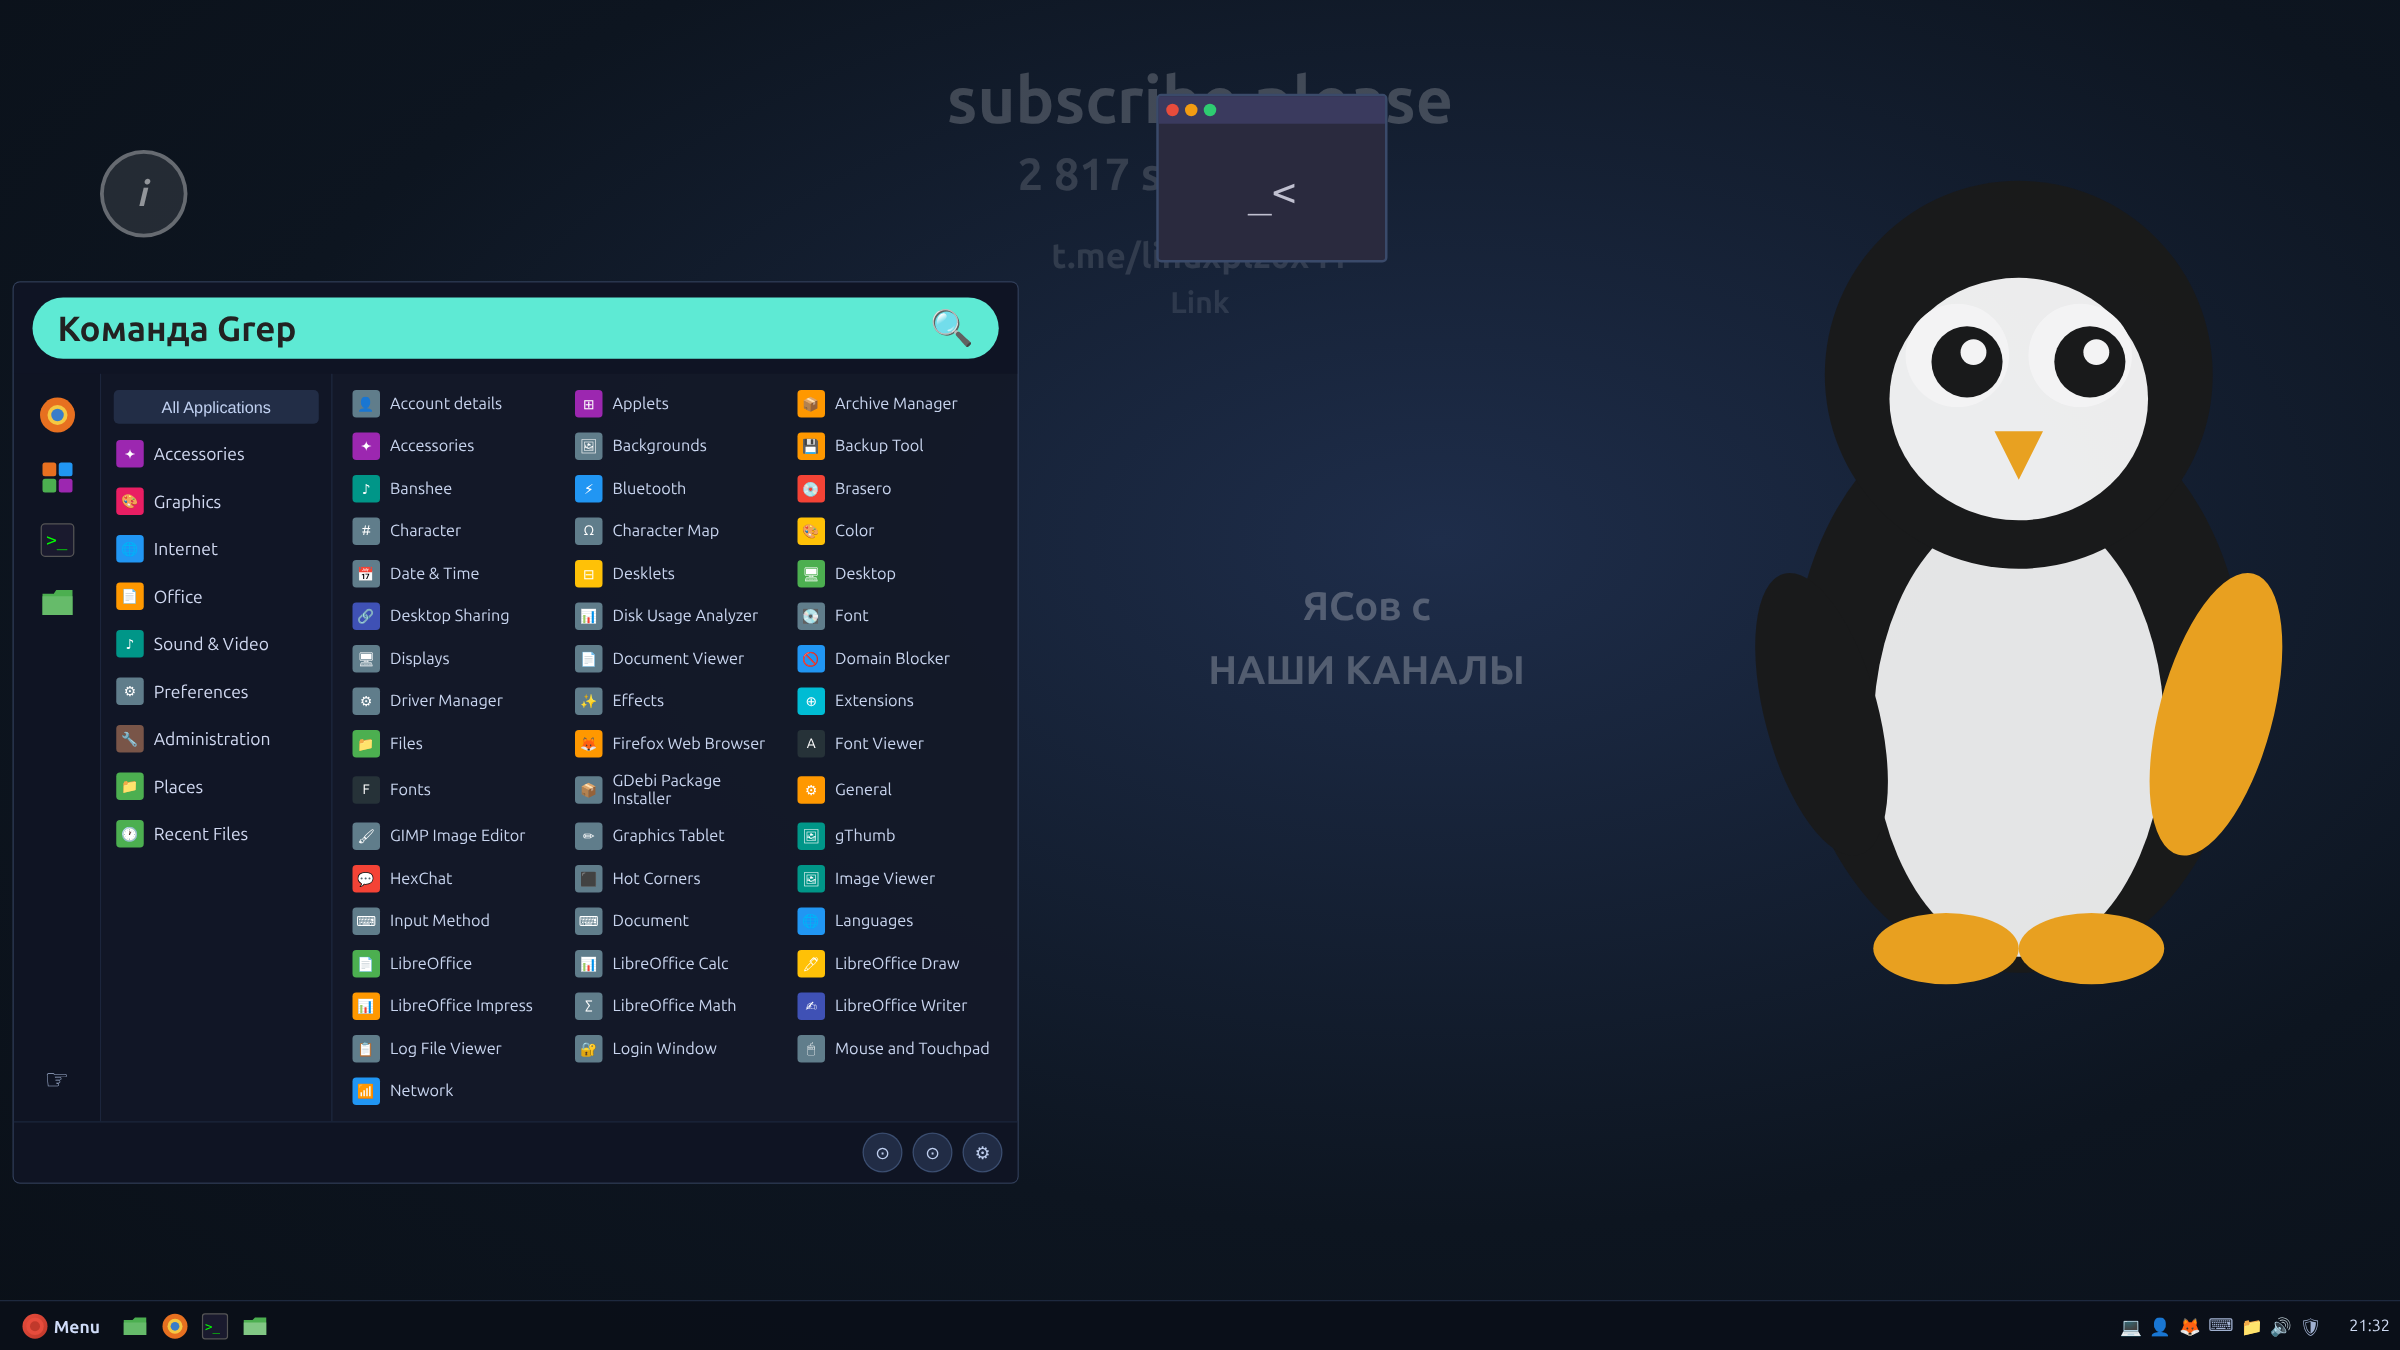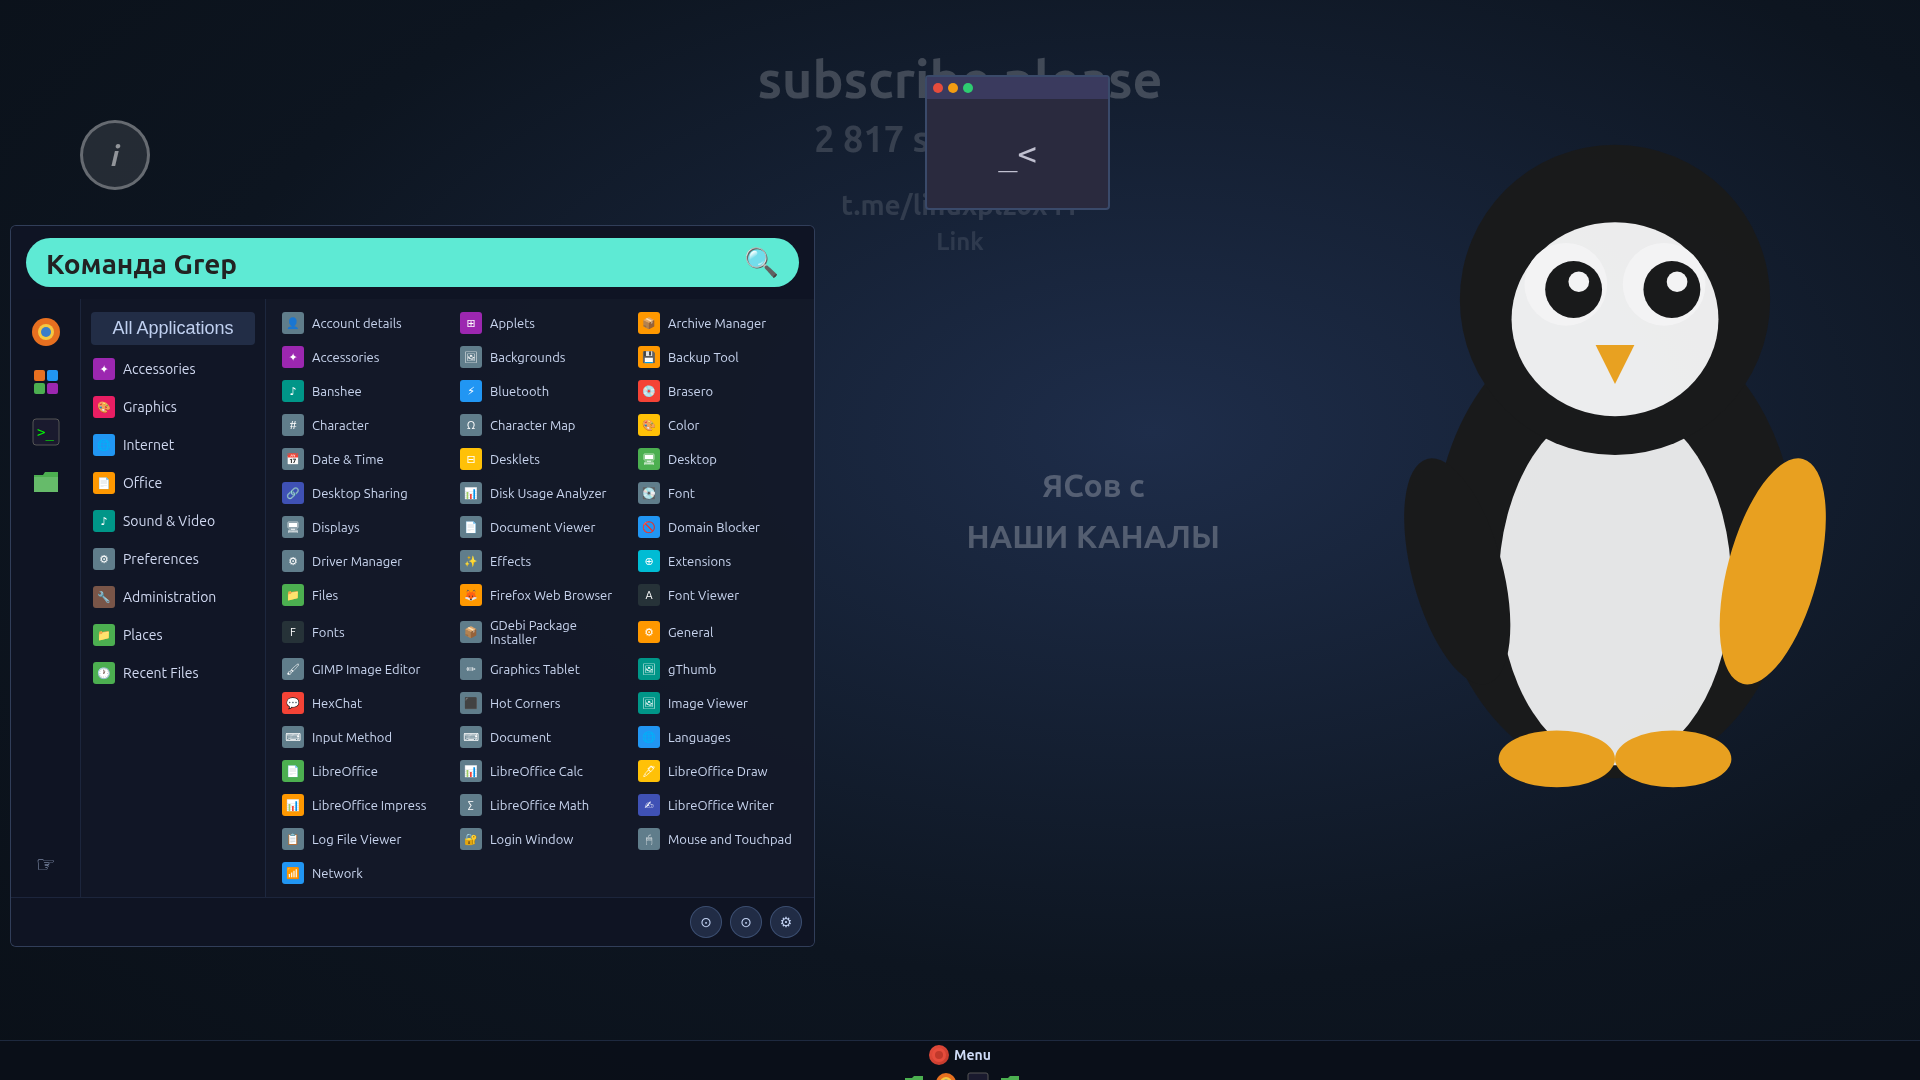--- a/index.html
+++ b/index.html
@@ -224,21 +224,21 @@
       font-size: 14px;
       flex-shrink: 0;
     }
     .all-apps-btn {
       background: rgba(60, 80, 120, 0.4);
       border: none;
       color: #c0d0f0;
       padding: 6px 15px;
       border-radius: 4px;
       cursor: pointer;
-      font-size: 18px;
+      font-size: 13px;
       margin: 5px 10px;
       width: calc(100% - 20px);
     }
 
     
     .menu-apps {
       flex: 1;
       display: grid;
       grid-template-columns: repeat(3, 1fr);
       padding: 8px;
@@ -287,21 +287,20 @@
       bottom: 0;
       left: 0;
       right: 0;
       height: 40px;
       background: rgba(10, 15, 25, 0.97);
       display: flex;
       align-items: center;
       padding: 0 8px;
       z-index: 200;
       border-top: 1px solid rgba(60, 80, 120, 0.4);
-      flex-direction: column;
     }
     .taskbar-menu-btn {
       display: flex;
       align-items: center;
       gap: 5px;
       padding: 4px 10px;
       border-radius: 4px;
       cursor: pointer;
       color: #d0dcf8;
       font-size: 14px;

